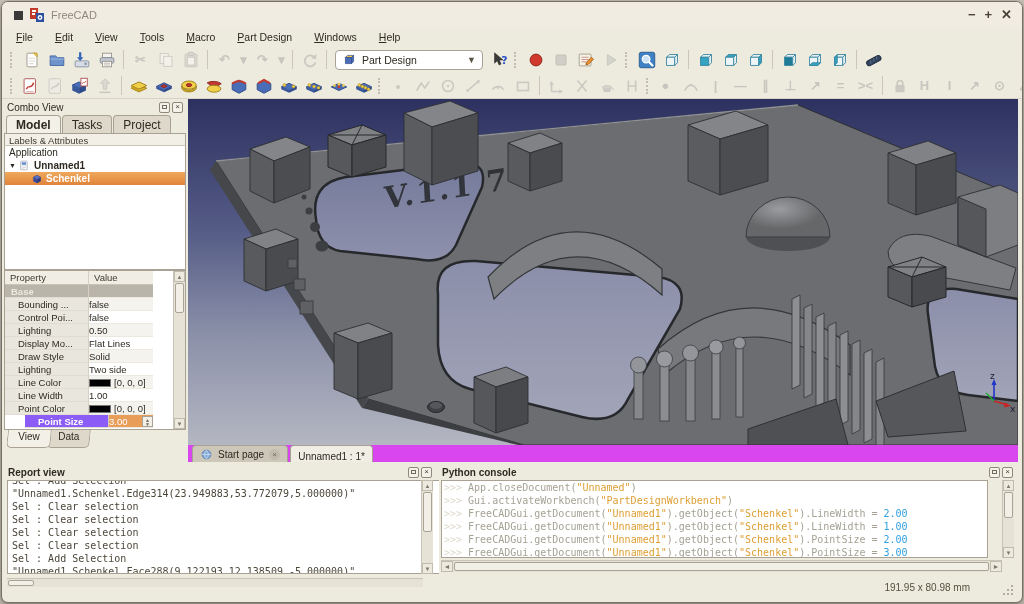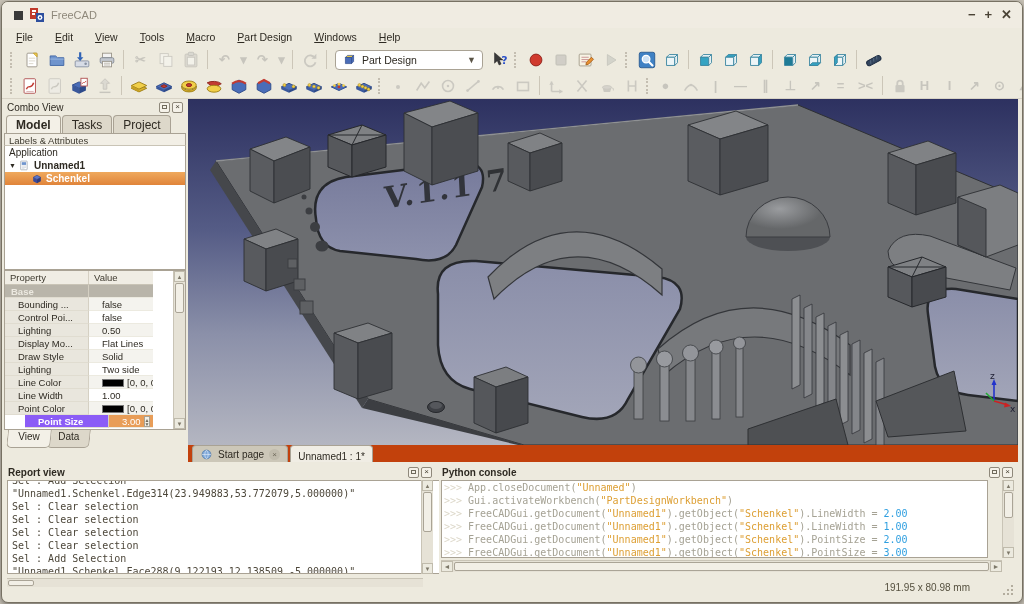--- a/index.html
+++ b/index.html
@@ -59,21 +59,21 @@
   
   .props { height:160px; border:1px solid #a9a294; background:#fff; display:flex;gap:20px; }
   .props-cols { flex:1; overflow:hidden; }
   .prop-head { display:flex; height:14px; background:#f0ede4; border-bottom:1px solid #c9c4b6;
                font-size:9.5px; color:#3e3a2f; }
   .prop-head div { padding:1px 5px; }
   .prop-head .c1 { width:84px; border-right:1px solid #d5d0c3; }
   .prop-row { display:flex; height:13px; font-size:9.5px; color:#2e2a22; cursor:pointer;justify-content:space-between; }
   .prop-row .c1 { width:84px; background:#e9e6dd; padding:1px 4px 0 13px; border-right:1px solid #d5d0c3;
                   border-bottom:1px solid #e0dcd0; overflow:hidden; white-space:nowrap; }
-  .prop-row .c2 { flex:1; padding:1px 13px 0; background:#fff; border-bottom:1px solid #eceae0;
+  .prop-row .c2 { flex:1; padding:1px 0 0; background:#fff; border-bottom:1px solid #eceae0;
                   display:flex; align-items:center; gap:3px; overflow:hidden; white-space:nowrap; }
   .prop-row:nth-child(odd) .c2 { background:#f4f3ee; }
   .prop-row.group .c1 { background:#b9b5aa; color:#ece9e0; font-weight:bold; padding-left:6px; }
   .prop-row.group .c2 { background:#b9b5aa; }
   .prop-row.sel .c1 { background:#8b5cf6; color:#fff; font-weight:bold;margin-left:20px; }
   .prop-row.sel .c2 { background:#e89d58; color:#fff; }
   .swatch { width:22px; height:8px; background:#000; border:1px solid #777; flex:none; }
   .spinner { margin-left:auto; width:11px; height:11px; background:#f2efe6; border:1px solid #a9a294;
              display:flex; flex-direction:column; align-items:center; justify-content:center;
              font-size:5px; color:#6f6a5c; line-height:4px; cursor:pointer; }
@@ -92,21 +92,21 @@
   .cv-bottom-tabs { height:18px; display:flex; padding-left:3px; }
   .bt-tab { font-size:10px; color:#2e2a22; padding:1px 10px 0; border:1px solid #a9a294; border-top:none;
             border-radius:0 0 5px 5px; background:#ddd8ca; cursor:pointer; margin-right:-4px; transform:skewX(-6deg); }
   .bt-tab.active { background:#f3f0e7; z-index:2; }
   .bt-tab span { display:inline-block; transform:skewX(6deg); }
   
   .viewport { position:absolute; left:186px; top:97px; width:830px; height:346px;
               background:linear-gradient(#2d3160 0%, #555c86 38%, #8b90a9 68%, #b4b6c1 100%); overflow:hidden; }
   .viewport svg { display:block; width:830px; height:346px; }
   
-  .doctabs { position:absolute; left:186px; top:443px; width:830px; height:17px; background:#c2410c;
+  .doctabs { position:absolute; left:186px; top:443px; width:830px; height:17px; background:#d946ef;
              display:flex; align-items:flex-end; padding-left:4px; gap:2px; }
   .doctab { height:17px; display:flex; align-items:center; gap:5px; padding:0 7px; font-size:10px; color:#2e2a22;
             background:#ccc7b8; border:1px solid #a9a294; border-bottom:none; border-radius:4px 4px 0 0; cursor:pointer; }
   .doctab.active { background:#f0ede4;flex-direction:column; }
   .doctab svg { width:13px; height:13px; }
   .tab-close { width:11px; height:11px; border-radius:50%; background:#c0bbac; color:#6f6a5c; font-size:8px;
                display:flex; align-items:center; justify-content:center; cursor:pointer; }
   
   .dock { position:absolute; background:#edeade; }
   #reportDock { left:3px; top:462px; width:430px; height:128px; }

